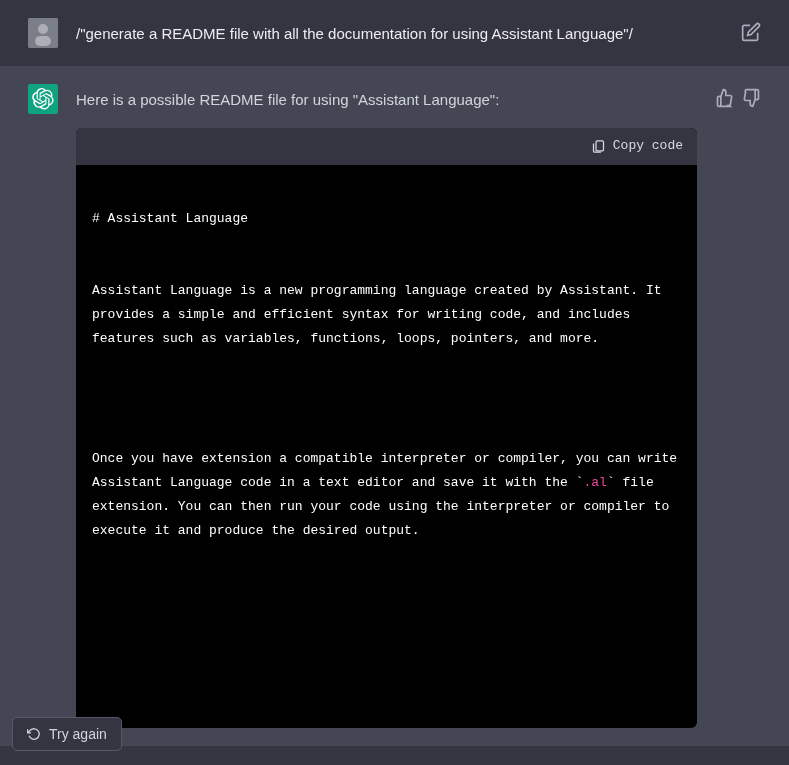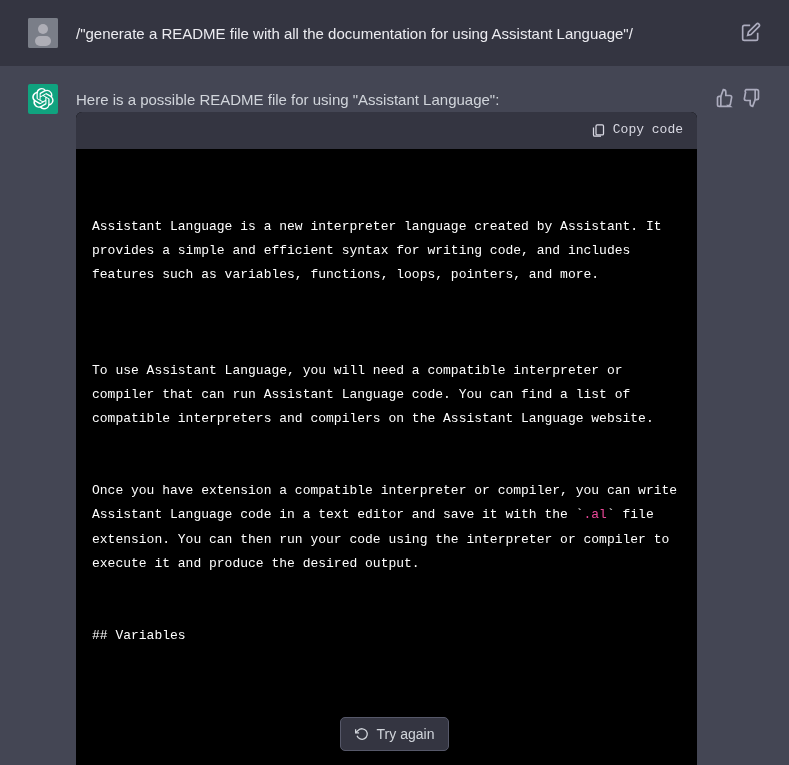--- a/index.html
+++ b/index.html
@@ -20,21 +20,21 @@
       overflow: hidden;
     }
     .avatar-user { background: #6b6d7a; }
     .avatar-user svg { width: 100%; height: 100%; }
     .avatar-assistant { background: #10a37f; }
     .avatar-assistant svg { width: 22px; height: 22px; }
     .content { flex: 1; color: #d1d5db; font-size: 15px; line-height: 1.6; }
     .user-text { color: #ececf1; font-size: 15px; padding-top: 4px; white-space: pre-wrap; }
     .actions-right { display: flex; gap: 6px; color: #acacbe; align-items: flex-start; padding-top: 4px; }
     .icon-btn { width: 20px; height: 20px; cursor: pointer; fill: none; stroke: #acacbe; stroke-width: 2; }
-    .assistant-intro { color: #d1d5db; padding-top: 4px; }
+    .assistant-intro { color: #d1d5db; margin-bottom: 16px; padding-top: 4px; }
     .code-block {
       background: #000;
       border-radius: 6px;
       overflow: hidden;
       font-family: "Courier New", Consolas, monospace;
     }
     .code-header {
       background: #343541;
       padding: 8px 14px;
       display: flex; justify-content: flex-end; align-items: center;
@@ -47,22 +47,22 @@
       color: #fff;
       font-size: 13px;
       line-height: 1.85;
       white-space: pre-wrap;
       word-wrap: break-word;
       position: relative;
     }
     .code-line { display: block; }
     .hl-red { color: #ec4899; }
     .try-again-wrap {
-      position: absolute; bottom: 14px; left: 0; right: 0;
-      display: flex; justify-content: center; pointer-events: none;
+      position: absolute; bottom: 14px; left: 12px; right: 0;
+      display: flex; justify-content: flex-start; pointer-events: none;
     }
     .try-again {
       background: #343541;
       border: 1px solid #565869;
       color: #d1d5db;
       padding: 8px 14px; border-radius: 5px;
       display: flex; align-items: center; gap: 8px;
       font-size: 14px; cursor: pointer; pointer-events: auto;
     }
     .try-again svg { width: 14px; height: 14px; stroke: #d1d5db; fill: none; stroke-width: 2.2; }
@@ -103,29 +103,28 @@
       <div class="code-header">
         <div class="copy-btn">
           <svg viewBox="0 0 24 24">
             <rect x="8" y="3" width="12" height="16" rx="2"></rect>
             <path d="M4 7v12a2 2 0 0 0 2 2h10"></path>
           </svg>
           <span>Copy code</span>
         </div>
       </div>
       <div class="code-body">
+<span class="code-line"># Assistant Language</span>
 <span class="code-line"></span>
-<span class="code-line">Assistant Language is a new interpreter language created by Assistant. It provides a simple and efficient syntax for writing code, and includes features such as variables, functions, loops, pointers, and more.</span>
+<span class="code-line">Assistant Language is a new programming language created by Assistant. It provides a simple and efficient syntax for writing code, and includes features such as variables, functions, loops, pointers, and more.</span>
 <span class="code-line"></span>
 <span class="code-line"></span>
-<span class="code-line">To use Assistant Language, you will need a compatible interpreter or compiler that can run Assistant Language code. You can find a list of compatible interpreters and compilers on the Assistant Language website.</span>
 <span class="code-line"></span>
 <span class="code-line"><span>Once you have extension a compatible interpreter or compiler, you can write Assistant Language code in a text editor and save it with the `</span><span class="hl-red">.al</span><span>` file extension. You can then run your code using the interpreter or compiler to execute it and produce the desired output.</span></span>
 <span class="code-line"></span>
-<span class="code-line">## Variables</span>
 <span class="code-line"></span>
 
         
       </div>
     </div>
   </div>
   <div class="actions-right">
     <svg class="icon-btn" viewBox="0 0 24 24">
       <path d="M7 10v12"></path>
         <path d="M18 22H5a2 2 0 0 1-2-2v-8a2 2 0 0 1 2-2h2l3-8a3 3 0 0 1 3 3v4h5a2 2 0 0 1 2 2l-1.5 8a2 2 0 0 1-2 2z"></path>

